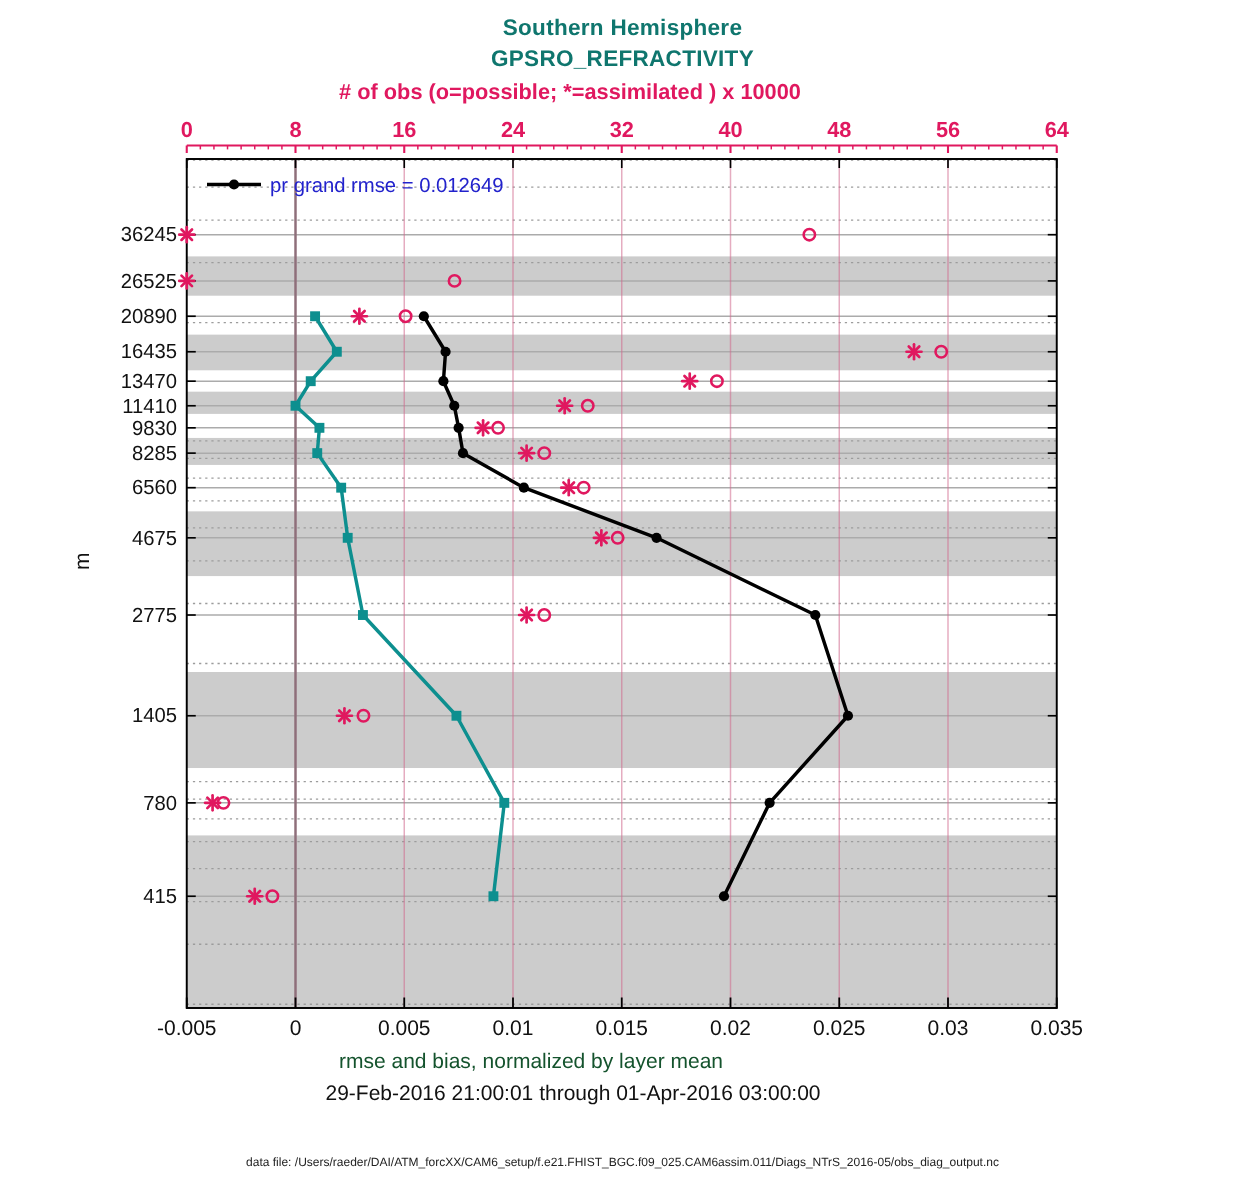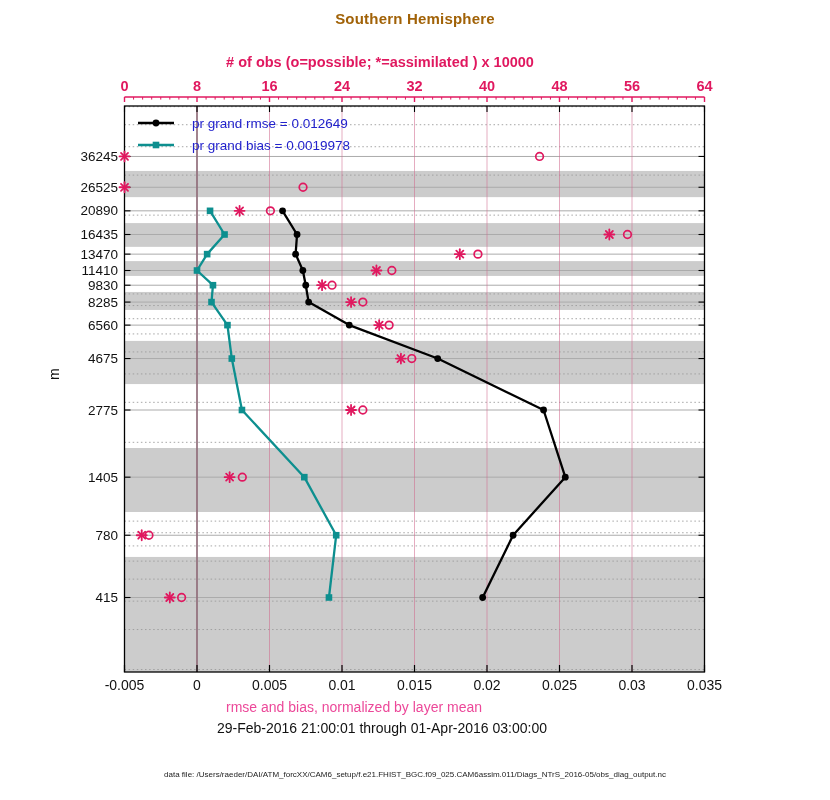--- a/index.html
+++ b/index.html
@@ -1,30 +1,30 @@
 <!DOCTYPE html>
 <html><head>
 <meta charset="utf-8">
 <style>
   html,body{margin:0;padding:0;background:#ffffff;}
   .wrap{position:relative;width:830px;height:800px;background:#fff;
         font-family:"Liberation Sans",sans-serif;overflow:hidden;}
   .abs{position:absolute;}
   .title-line{left:0;width:830px;text-align:center;font-weight:bold;
-              font-size:15px;color:#a16207;letter-spacing:0.2px;}
+              font-size:15px;color:#0f766e;letter-spacing:0.2px;}
   .obs-label{left:0;width:760px;text-align:center;font-size:14.5px;font-weight:bold;}
-  .xlabel{left:0;width:708px;text-align:center;font-size:14px;color:#ec4899;}
+  .xlabel{left:0;width:708px;text-align:center;font-size:14px;color:#14532d;}
   .date-line{left:0;width:764px;text-align:center;font-size:14px;color:#111;}
   .footer{left:0;width:830px;text-align:center;font-size:8px;color:#222;}
   .ylabel{left:46px;top:380px;font-size:14px;color:#111;
           transform:rotate(-90deg);transform-origin:left top;}
   .legend{left:136px;top:112px;}
   .legend-row{display:flex;align-items:center;height:22px;}
   .legend-swatch{width:40px;height:16px;display:inline-block;}
-  .legend-text{font-size:13.5px;color:#2222cc;margin-left:16px;white-space:pre;}
+  .legend-text{font-size:13.5px;color:#2222cc;margin-left:4px;white-space:pre;}
   svg text{font-family:"Liberation Sans",sans-serif;}
 </style>
 </head>
 <body>
 
 <div class="wrap">
 
   <svg id="chart" class="abs" width="830" height="800" style="left:0;top:0">
       <rect x="124.5" y="556.9388390675779" width="580" height="115.06116093242213" fill="#cccccc"></rect>
       <rect x="124.5" y="448.0128754536097" width="580" height="63.99879503283637" fill="#cccccc"></rect>
@@ -341,37 +341,31 @@
       <circle cx="349.25" cy="325.11997526683746" r="3.4" fill="#000000"></circle>
       <circle cx="308.65" cy="302.0844686749707" r="3.4" fill="#000000"></circle>
       <circle cx="305.75" cy="285.21236832152624" r="3.4" fill="#000000"></circle>
       <circle cx="302.85" cy="270.5052291611691" r="3.4" fill="#000000"></circle>
       <circle cx="295.6" cy="254.12820982472516" r="3.4" fill="#000000"></circle>
       <circle cx="297.05" cy="234.49764982049896" r="3.4" fill="#000000"></circle>
       <circle cx="282.55" cy="210.8305140094614" r="3.4" fill="#000000"></circle>
     </svg>
 
   <div class="abs title-line" style="top:10px">Southern Hemisphere</div>
+  <div class="abs title-line" style="top:31px">GPSRO_REFRACTIVITY</div>
   <div class="abs obs-label" id="obs-label" style="top: 54px; color: rgb(224, 24, 95);"># of obs (o=possible; *=assimilated ) x 10000</div>
 
   <div class="abs ylabel">m</div>
 
   <div class="abs legend">
     <div class="legend-row">
       <span class="legend-swatch" id="swatch-rmse"><svg width="40" height="16">
             <line x1="2" x2="38" y1="8" y2="8" stroke="#000000" stroke-width="2.3"></line>
             <circle cx="20" cy="8" r="3.4" fill="#000000"></circle>
           </svg></span>
       <span class="legend-text" style="color: rgb(34, 34, 204);">pr grand rmse = 0.012649</span>
     </div>
-    <div class="legend-row">
-      <span class="legend-swatch" id="swatch-bias"><svg width="40" height="16">
-            <line x1="2" x2="38" y1="8" y2="8" stroke="#0d8f8f" stroke-width="2.3"></line>
-            <rect x="16.7" y="4.7" width="6.6" height="6.6" fill="#0d8f8f"></rect>
-          </svg></span>
-      <span class="legend-text" style="color: rgb(34, 34, 204);">pr grand bias = 0.0019978</span>
-    </div>
   </div>
 
   <div class="abs xlabel" style="top:699px">rmse and bias, normalized by layer mean</div>
   <div class="abs date-line" style="top:720px">29-Feb-2016 21:00:01 through 01-Apr-2016 03:00:00</div>
   <div class="abs footer" style="top:770px">data file: /Users/raeder/DAI/ATM_forcXX/CAM6_setup/f.e21.FHIST_BGC.f09_025.CAM6assim.011/Diags_NTrS_2016-05/obs_diag_output.nc</div>
 </div>
 
 </body></html>

